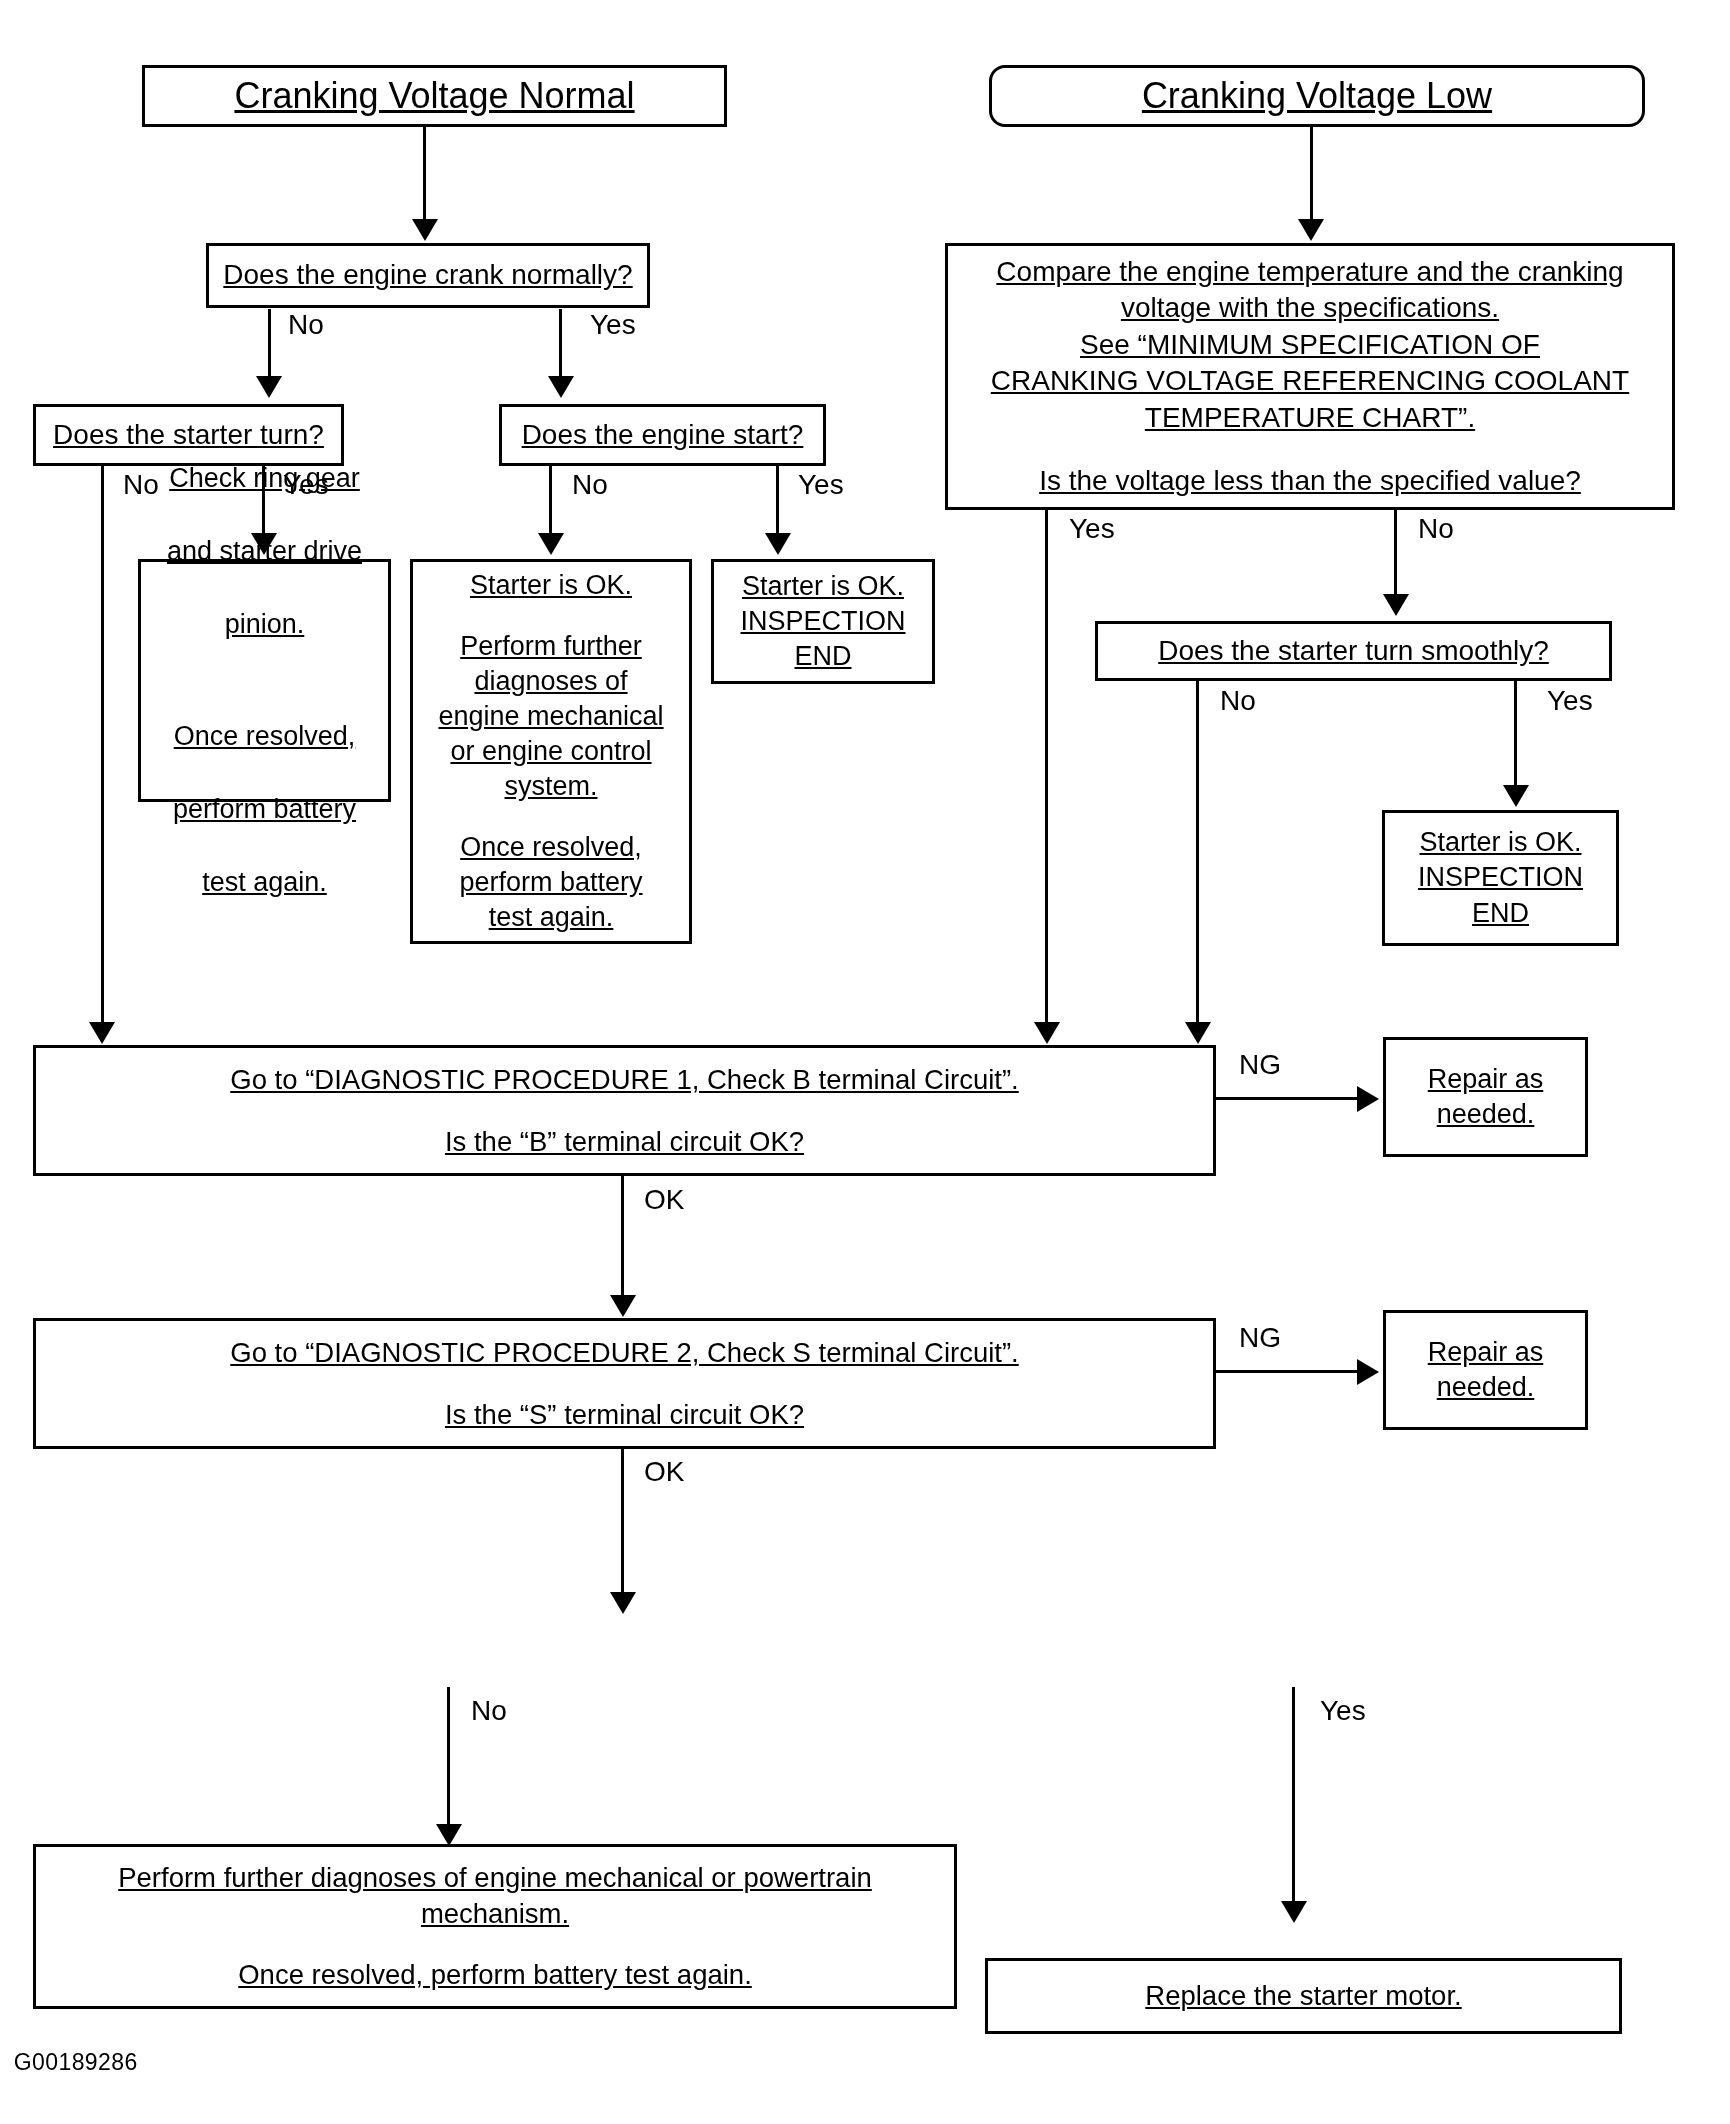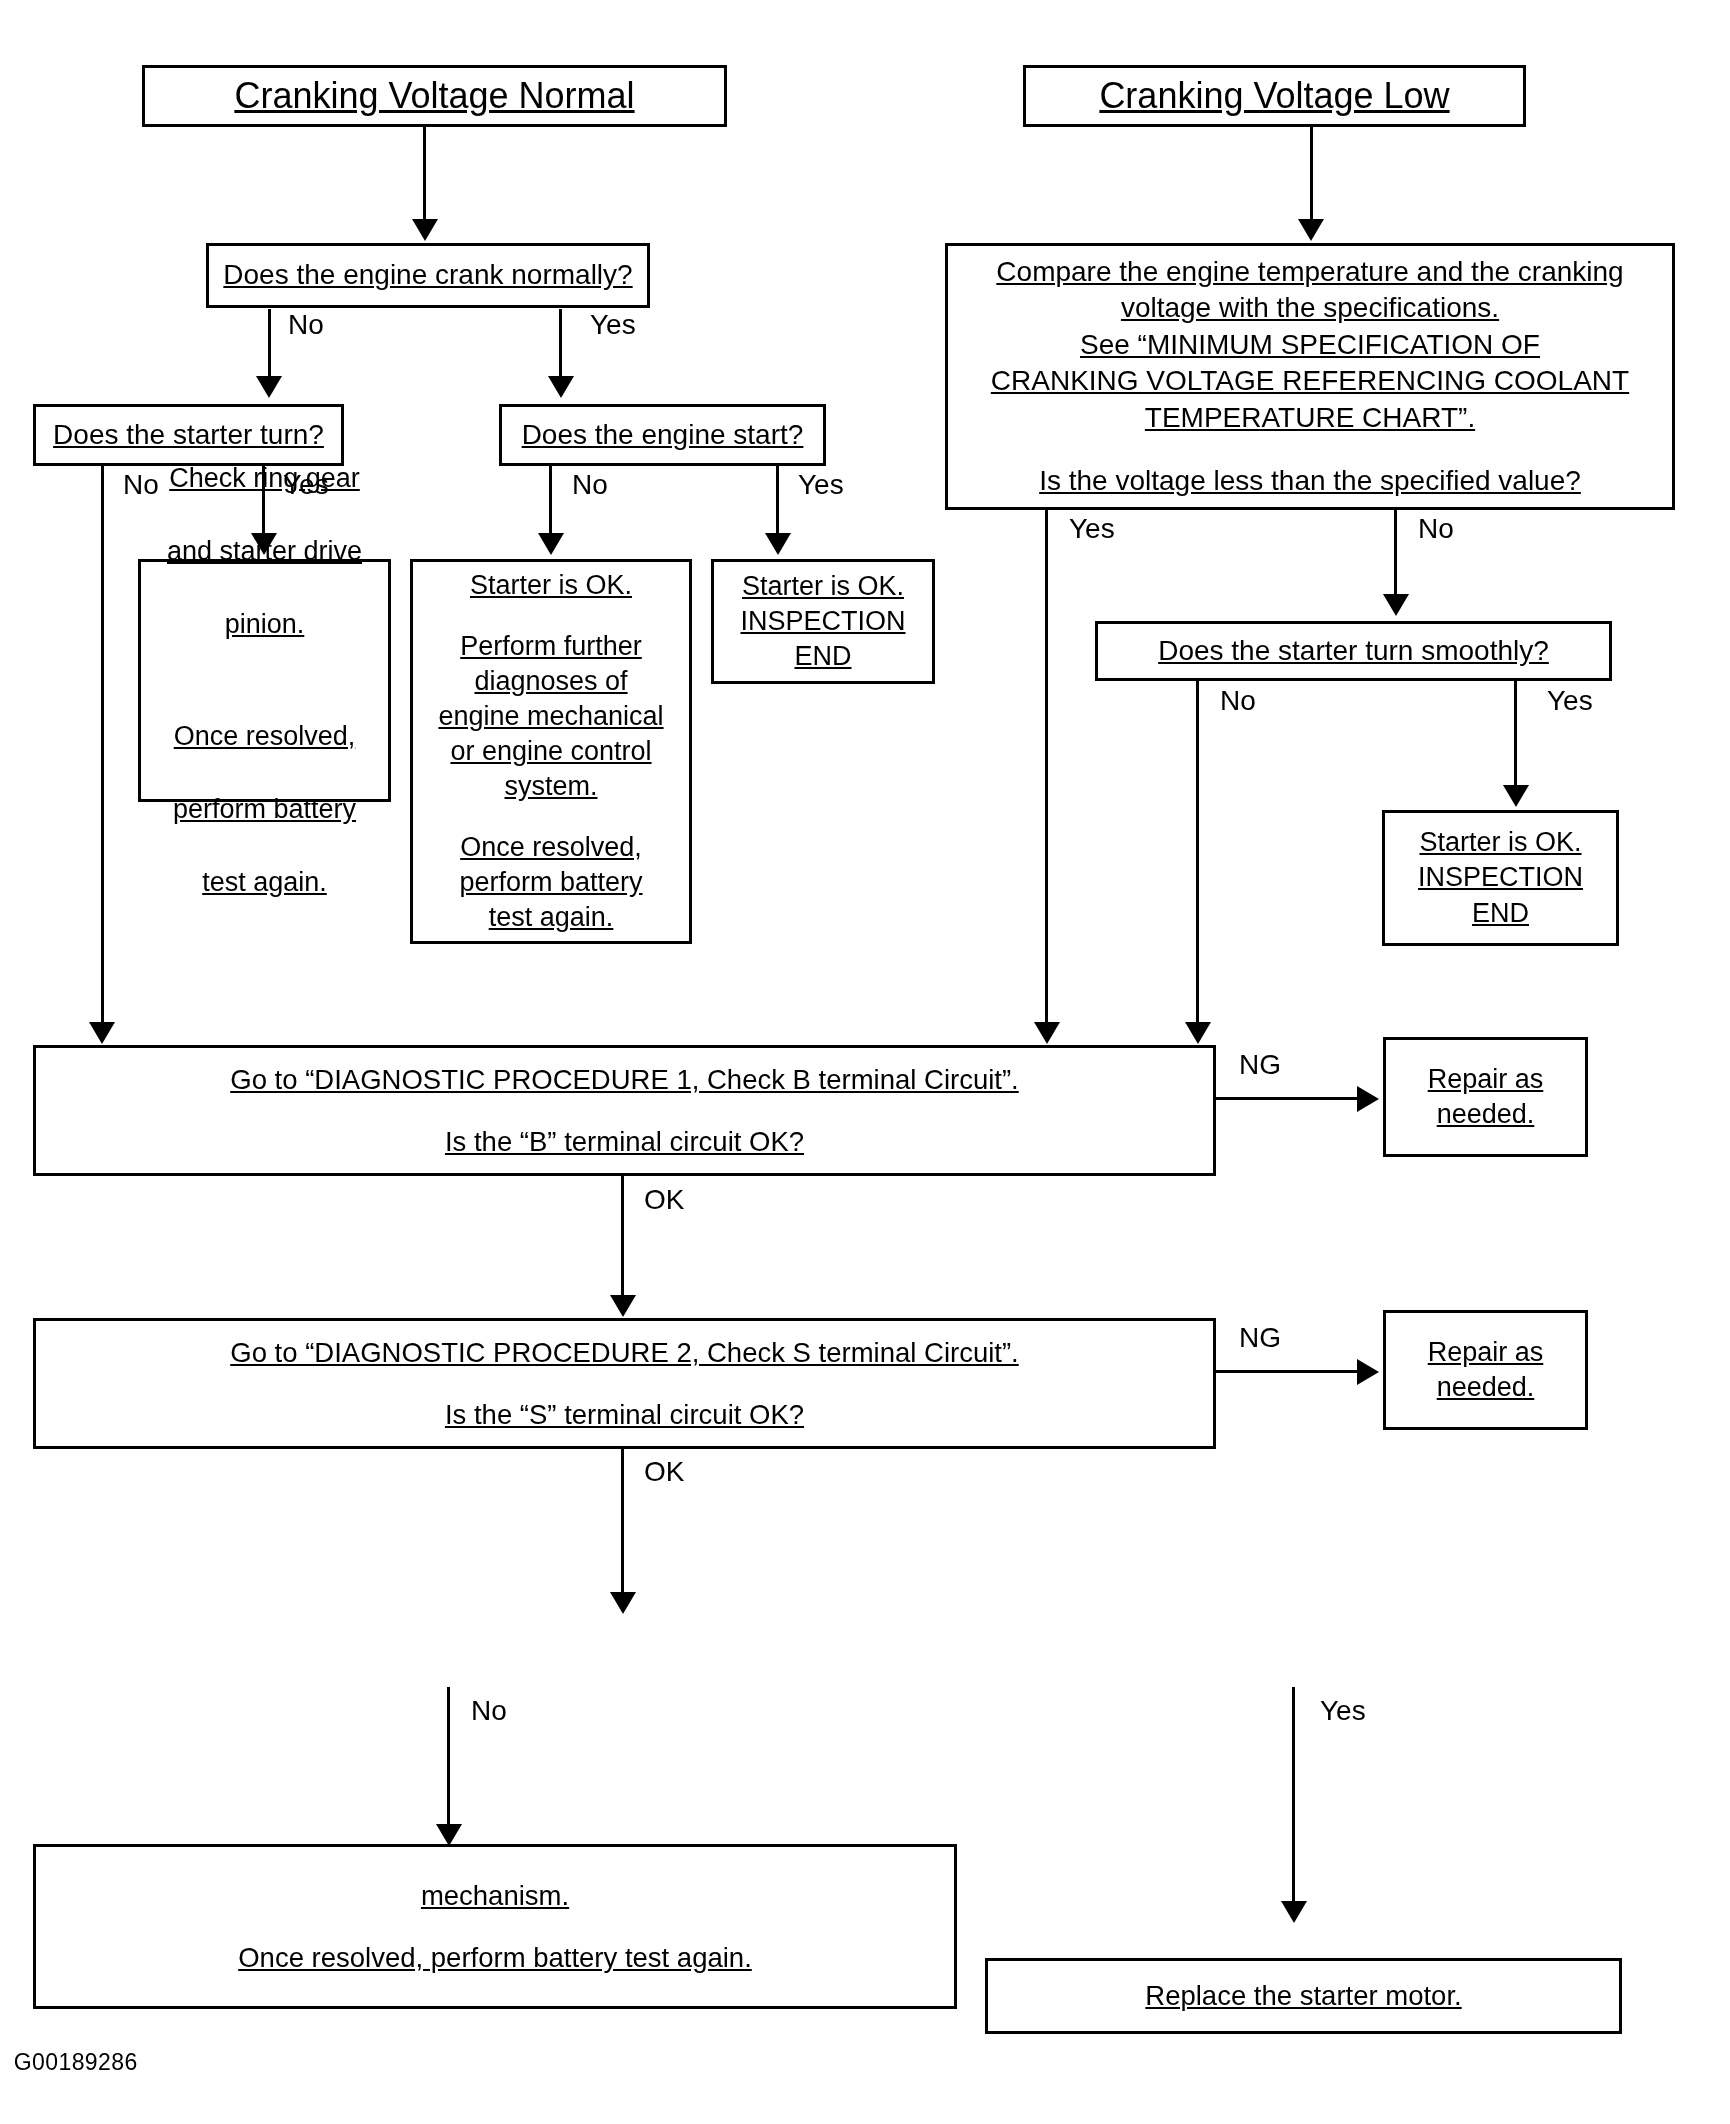--- a/index.html
+++ b/index.html
@@ -95,21 +95,21 @@
 </style>
 </head>
 <body>
 
 <div id="canvas">
 
   <div class="box t-title" style="left:142px; top:65px; width:585px; height:62px;">
     <span class="ln">Cranking Voltage Normal</span>
   </div>
 
-  <div class="box t-title" style="left:1023px; top:65px; width:503px; height:62px;">
+  <div class="box t-title" style="left:989px; top:65px; width:656px; height:62px;border-radius:16px;">
     <span class="ln">Cranking Voltage Low</span>
   </div>
 
   <div class="vline" style="left:423px; top:126px; height:105px;"></div>
   <div class="arrow-down" style="left:412px; top:219px;"></div>
 
   <div class="vline" style="left:1310px; top:126px; height:105px;"></div>
   <div class="arrow-down" style="left:1298px; top:219px;"></div>
 
   <div class="box t-normal" style="left:206px; top:243px; width:444px; height:65px;">
@@ -255,20 +255,21 @@
 
   <div class="vline" style="left:447px; top:1687px; height:148px;"></div>
   <div class="arrow-down" style="left:436px; top:1824px;"></div>
   <div class="blabel" style="left:471px; top:1697px;">No</div>
 
   <div class="vline" style="left:1292px; top:1687px; height:225px;"></div>
   <div class="arrow-down" style="left:1281px; top:1901px;"></div>
   <div class="blabel" style="left:1320px; top:1697px;">Yes</div>
 
   <div class="box t-mid" style="left:33px; top:1844px; width:924px; height:165px;">
+    <span class="ln">Perform further diagnoses of engine mechanical or powertrain</span>
     <span class="ln">mechanism.</span>
     <span class="gap"></span>
     <span class="ln">Once resolved, perform battery test again.</span>
   </div>
 
   <div class="box t-mid" style="left:985px; top:1926px; width:637px; height:76px;margin-top:32px;">
     <span class="ln">Replace the starter motor.</span>
   </div>
 
   <div class="fig-code" style="left:13.8px; top:2049px;">G00189286</div>

